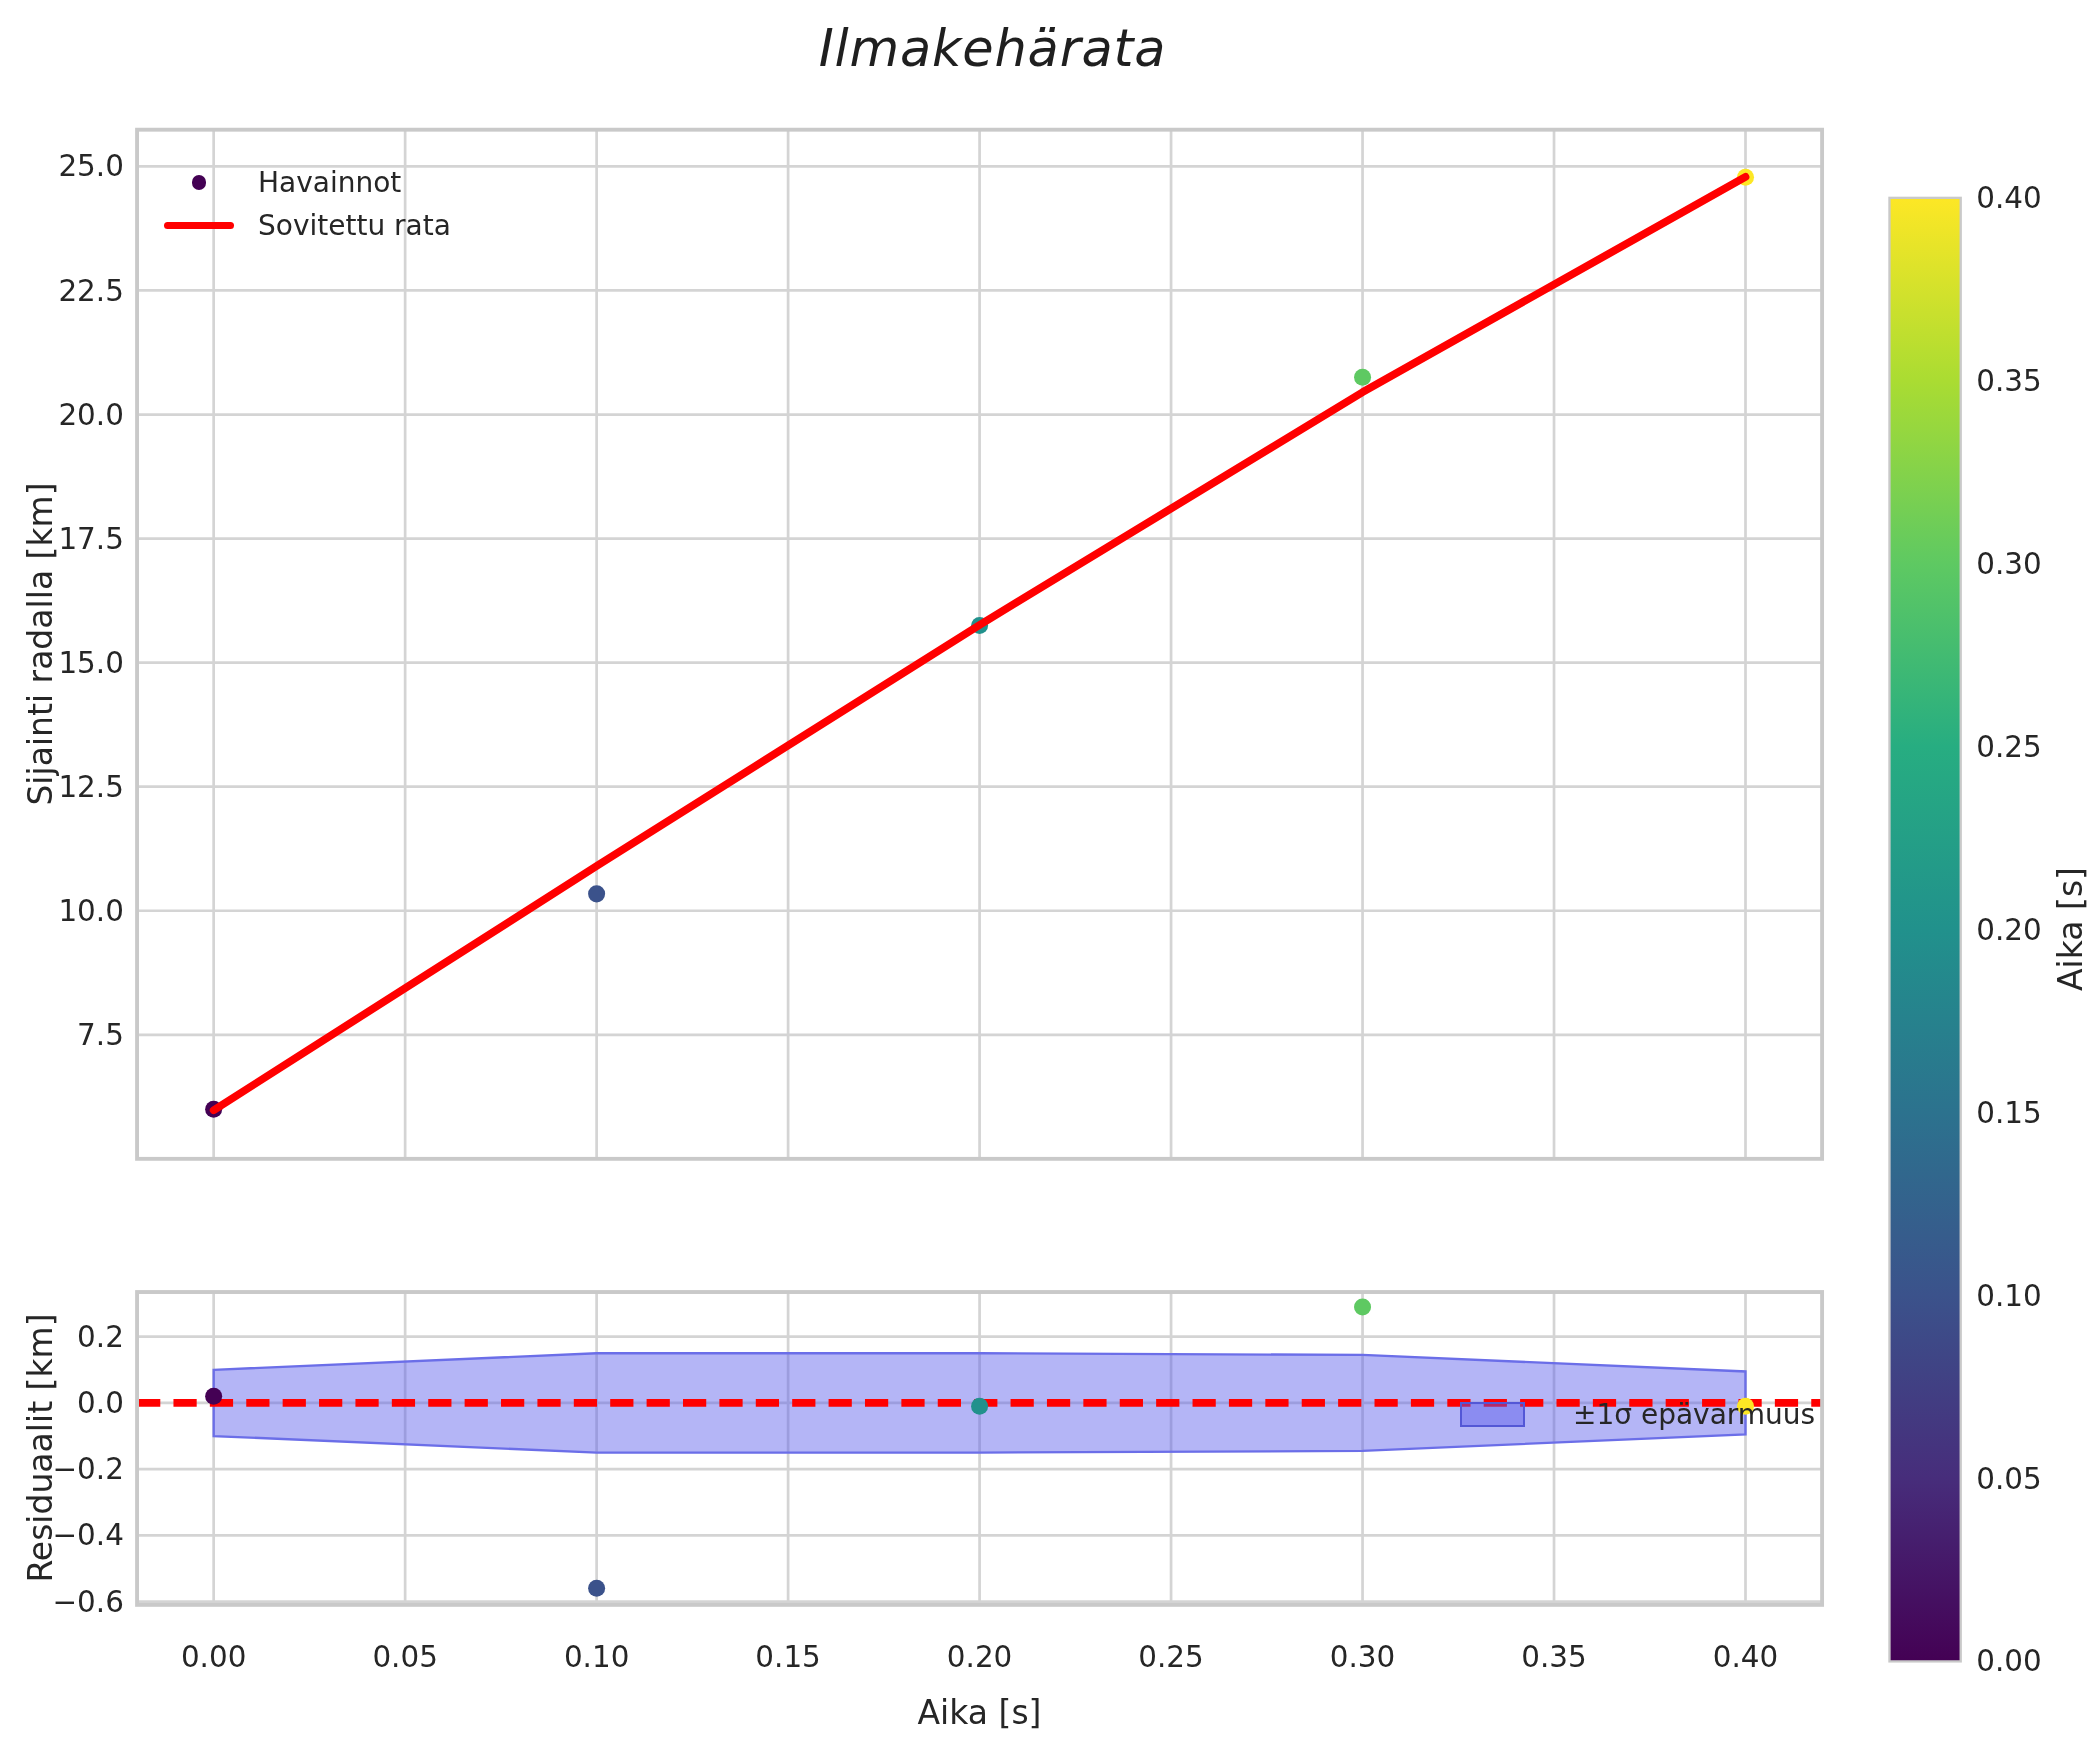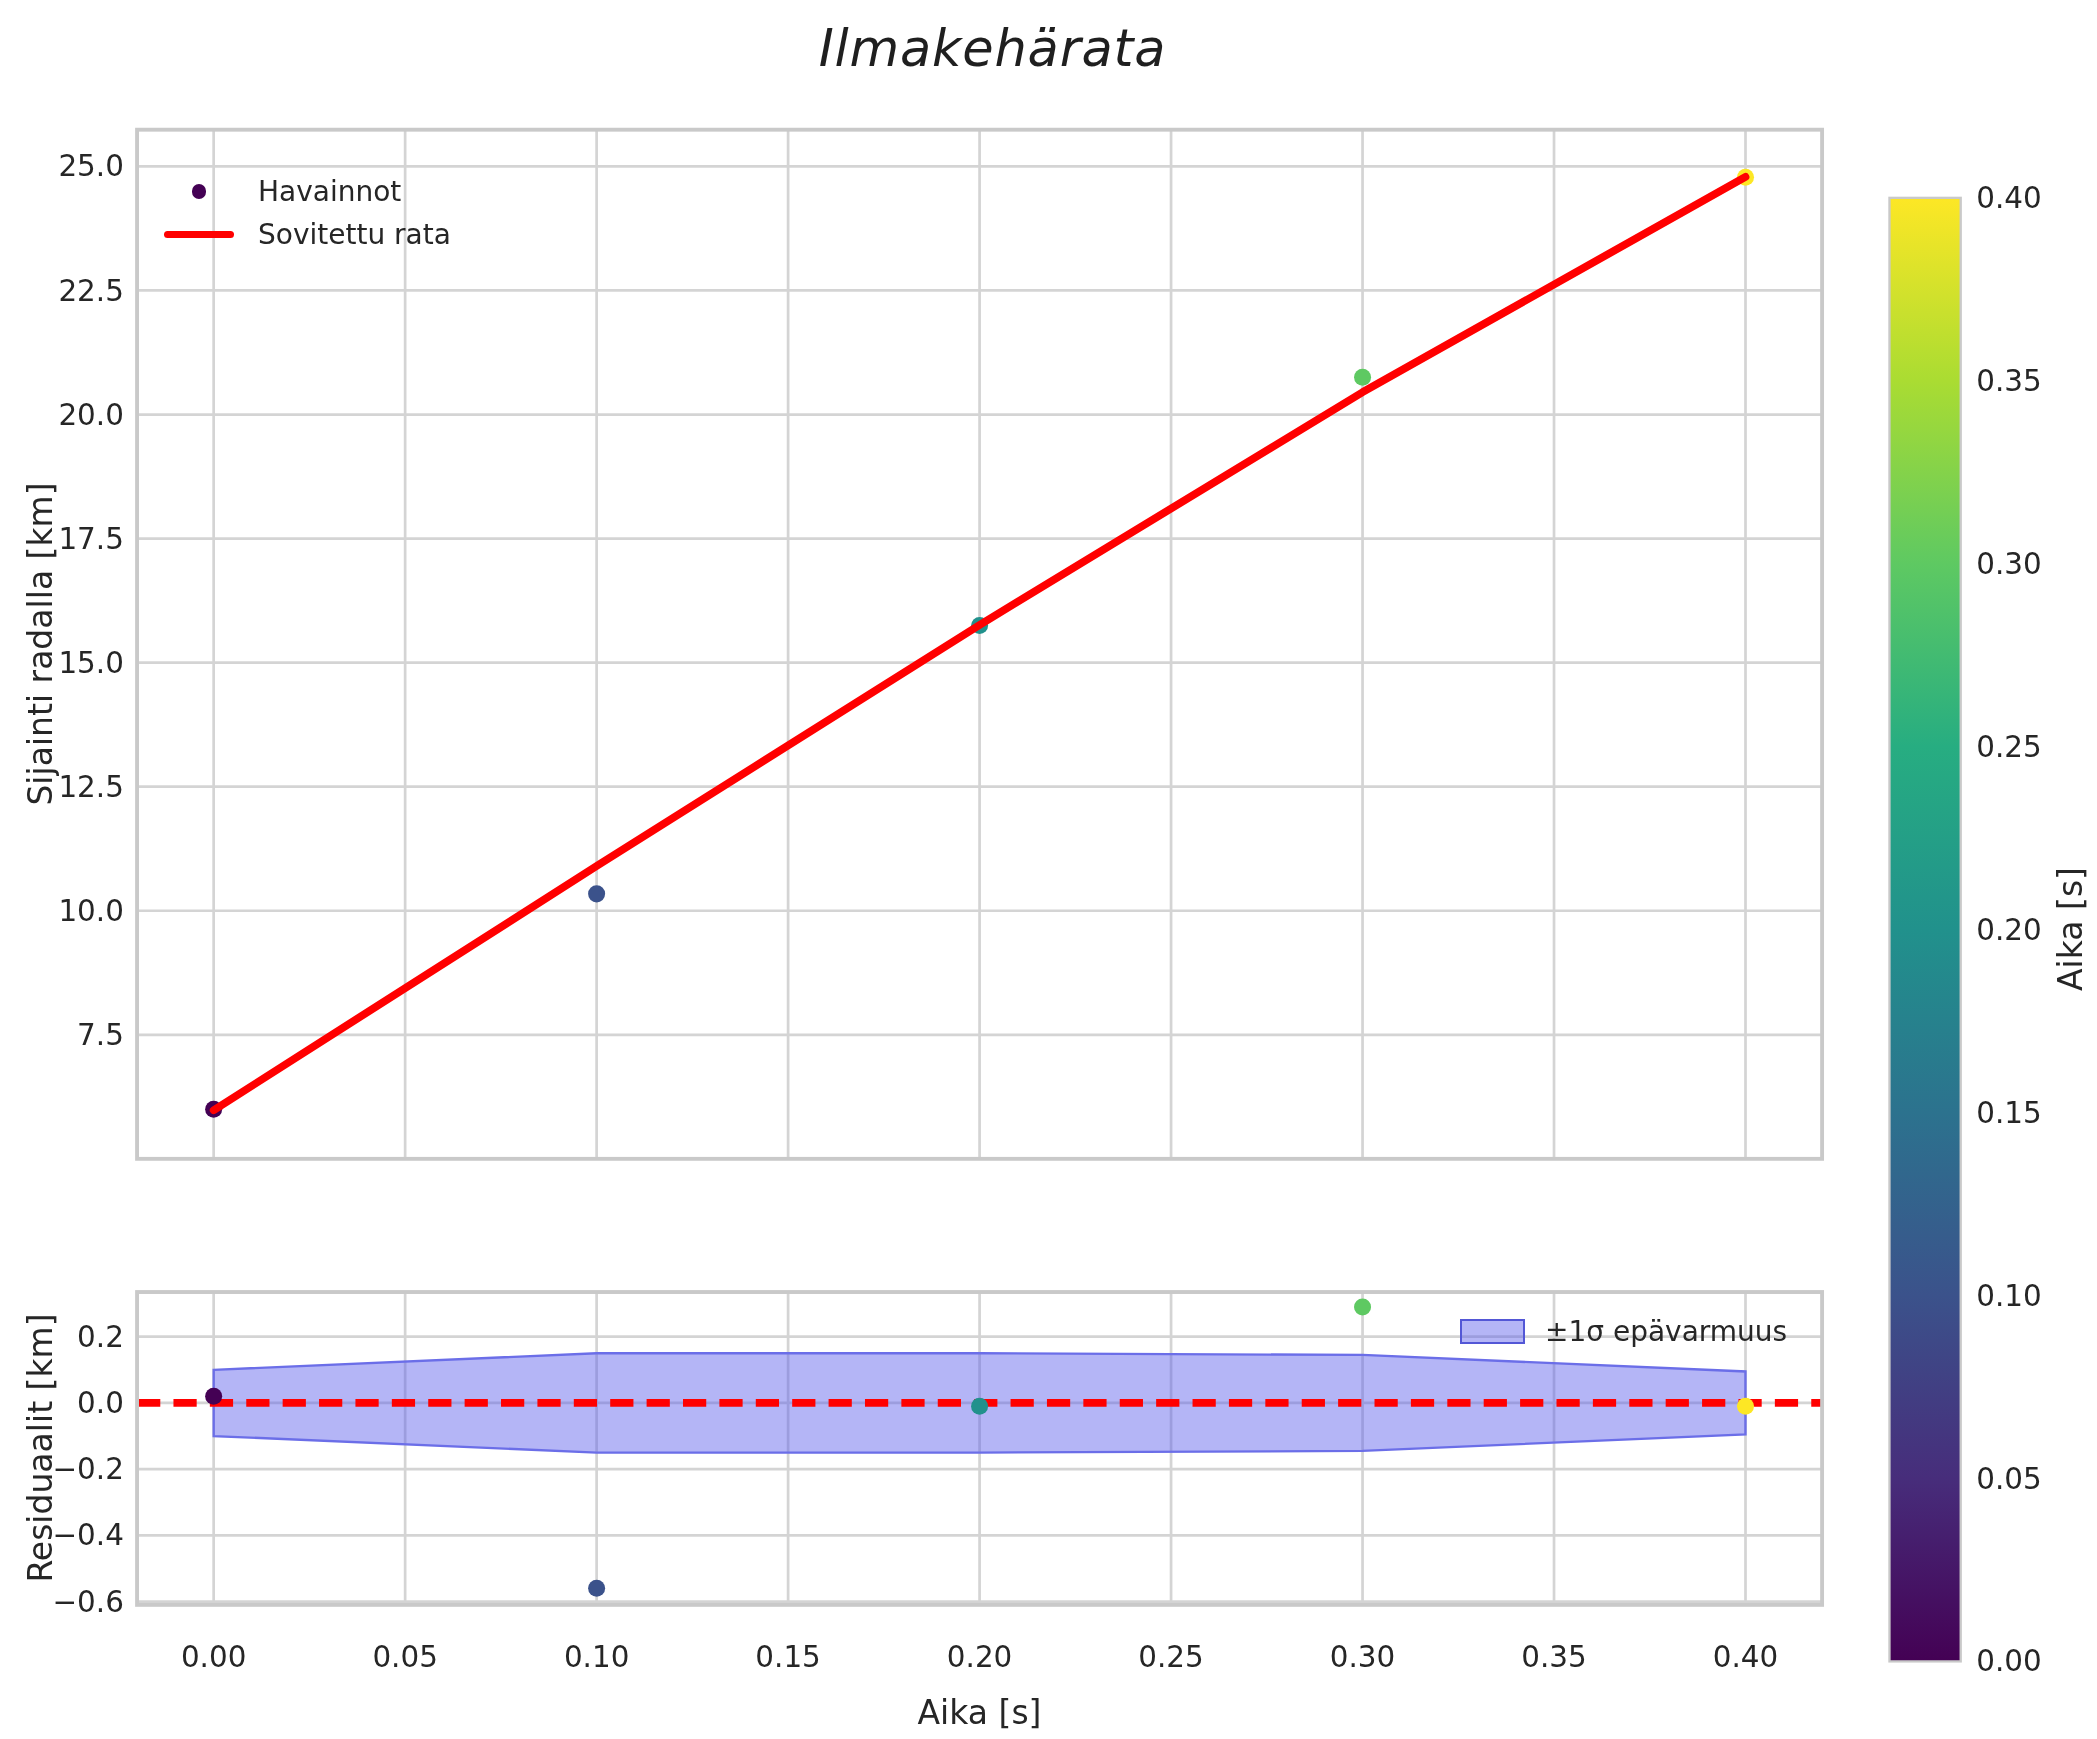--- a/index.html
+++ b/index.html
@@ -140,34 +140,34 @@
   <div class="title">Ilmakehärata</div>
 
   <div class="vlabel" style="left:40px;top:644px;">Sijainti radalla [km]</div>
 
   <div class="vlabel" style="left:40px;top:1448px;">Residuaalit [km]</div>
 
   <div class="xlabel">Aika [s]</div>
 
   <div class="vlabel" style="left:2070px;top:929px;">Aika [s]</div>
 
-  <div class="legend" style="left:164px;top:170px;">
+  <div class="legend" style="left:164px;top:161px;">
     <div class="legend-row">
       <span class="legend-marker-box">
         <span class="legend-dot" id="legend-dot" style="background: rgb(68, 1, 84);"></span>
       </span>
       <span class="legend-text">Havainnot</span>
     </div>
     <div class="legend-row">
       <span class="legend-marker-box">
         <span class="legend-line" id="legend-line" style="background: rgb(255, 0, 0);"></span>
       </span>
       <span class="legend-text">Sovitettu rata</span>
     </div>
   </div>
 
-  <div class="legend2" style="left:1460px;top:1315px;">
+  <div class="legend2" style="left:1460px;top:1398px;gap:28px;">
     <span class="legend-patch" id="legend-patch" style="background: rgba(89, 92, 235, 0.45); border: 2.3px solid rgb(83, 87, 214);"></span>
     <span class="legend-text">±1σ epävarmuus</span>
   </div>
 
 </div>
 
 
 </body></html>

